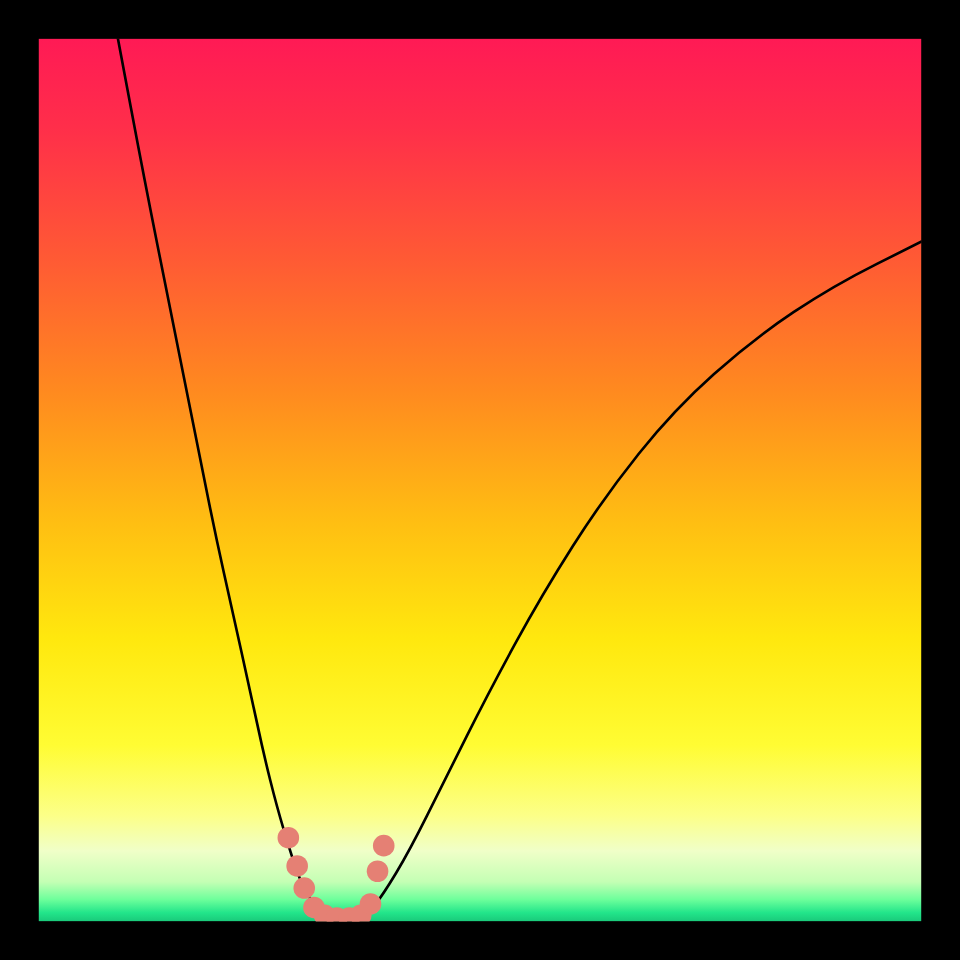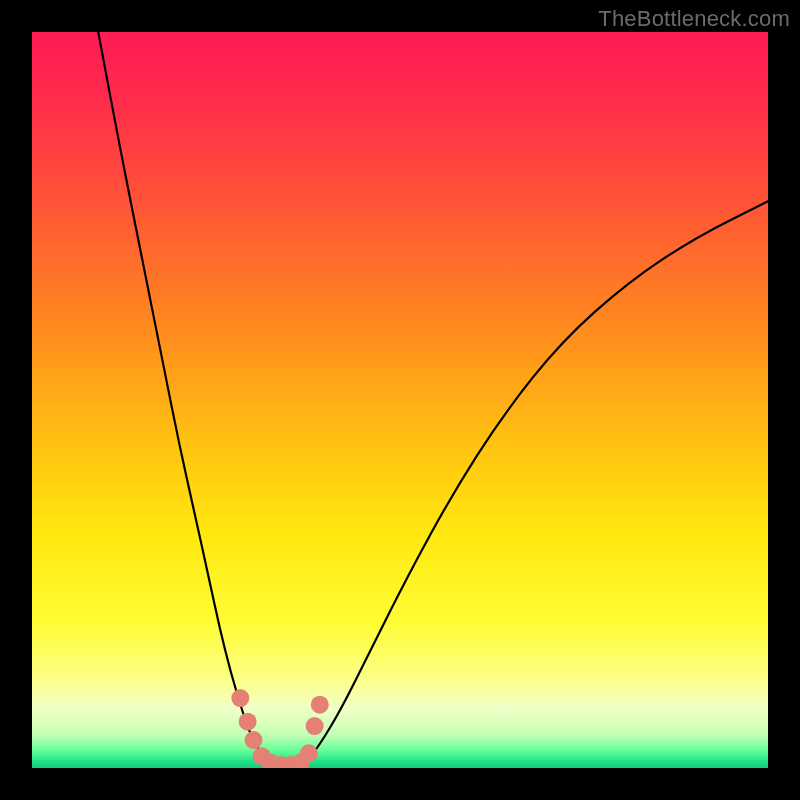--- a/index.html
+++ b/index.html
@@ -43,21 +43,20 @@
     position: absolute;
     left: 0; top: 0;
     width: 100%; height: 100%;
     overflow: visible;
   }
 </style>
 </head>
 <body>
 
 <div class="frame">
-  <div class="watermark">TheBottleneck.com</div>
 
   <div class="plot-area">
     <svg class="gradient-bg" viewBox="0 0 736 736" preserveAspectRatio="none">
       <defs>
         <linearGradient id="bg-grad" x1="0" y1="0" x2="0" y2="1">
             <stop offset="0%" stop-color="#ff1a55"></stop>
             <stop offset="10%" stop-color="#ff2e4a"></stop>
             <stop offset="25%" stop-color="#ff5a34"></stop>
             <stop offset="40%" stop-color="#ff8a1f"></stop>
             <stop offset="55.00000000000001%" stop-color="#ffbf12"></stop>

